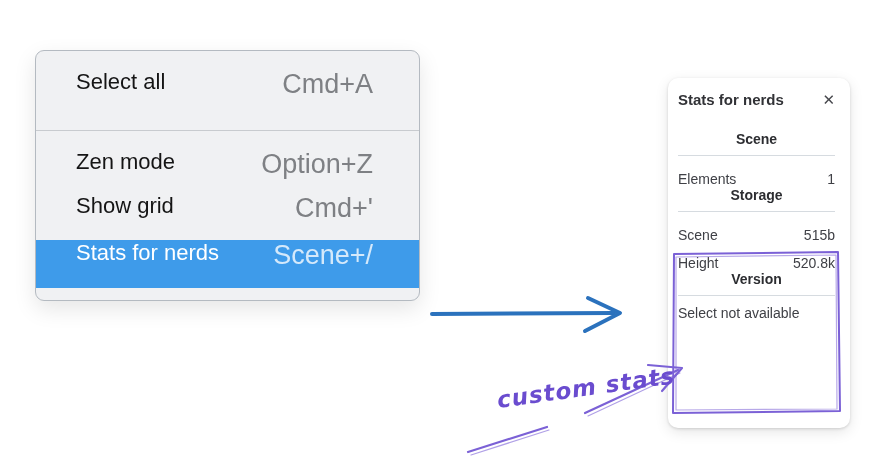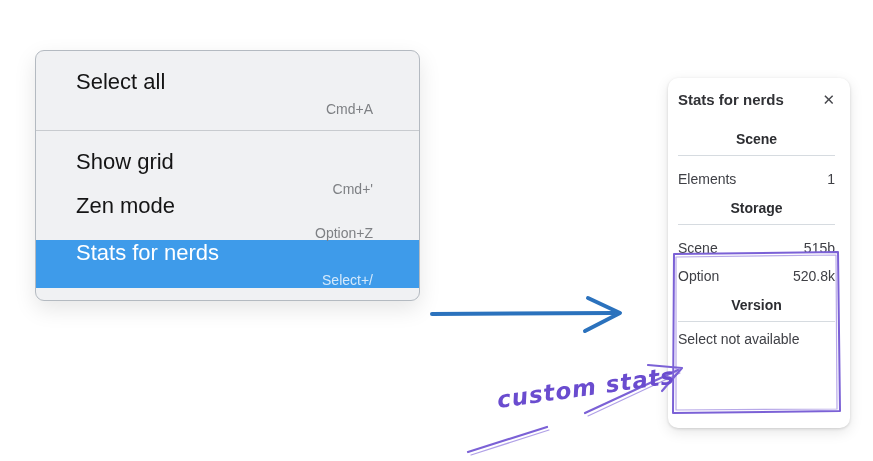--- a/index.html
+++ b/index.html
@@ -16,21 +16,21 @@
     border:1px solid #b4bac1; border-radius:9px;
     box-shadow:0 8px 22px rgba(0,0,0,0.10);
     padding:18px 0 12px; box-sizing:content-box;
     z-index:2;
   }
   .menu-row {
     height:44px; display:flex; align-items:flex-start; justify-content:space-between;
     padding:0 46px 0 40px;
     font-size:22px; color:#151515; cursor:default;
   }
-  .menu-row .shortcut { color:#7e8084; font-size:14px;margin-top:32px; }
+  .menu-row .shortcut { color:#7e8084; font-size:27px; }
   .menu-divider { height:1px; background:#c8cbcf; margin:17px 0 18px; }
   .menu-row.highlighted {
     background:#3e9bea; color:#ffffff; height:48px; margin-top:3px;
   }
   .menu-row.highlighted .shortcut { color:rgba(255,255,255,0.78); }
 
   
   .stats-panel {
     position:absolute; left:668px; top:78px; width:182px; height:350px;
     background:#ffffff; border-radius:10px; box-sizing:border-box;
@@ -40,21 +40,21 @@
     z-index:2;
   }
   .stats-header { display:flex; justify-content:space-between; align-items:center; height:20px; }
   .stats-title { font-weight:bold; font-size:15px; color:#313236; }
   .close-btn {
     font-size:15px; line-height:15px; color:#47484d; cursor:pointer;
     background:none; border:none; padding:0 0 0 6px; font-family:inherit;
   }
   .section-header {
     text-align:center; font-weight:bold; font-size:14px; color:#2c2d31;
-    margin-top:13px; padding-bottom:8px; border-bottom:1px solid #d6dbe0;
+    padding-bottom:8px; border-bottom:1px solid #d6dbe0;
   }
   .section-header.first { margin-top:22px; }
   .rows { margin-top:3px; }
   .stat-row { display:flex; justify-content:space-between; align-items:flex-end; height:28px; }
   .stat-row .stat-value { text-align:right; }
   .stat-note { height:30px; display:flex; align-items:center; margin-top:2px; white-space:nowrap; }
 
   
   .annotation-layer {
     position:absolute; left:0; top:0; width:873px; height:461px;
@@ -74,30 +74,30 @@
 
 <div class="menu">
   <div class="menu-row">
     <span>Select all</span>
     <span class="shortcut">Cmd+A</span>
   </div>
 
   <div class="menu-divider"></div>
 
   <div class="menu-row">
+    <span>Zen mode</span>
+    <span class="shortcut">Option+Z</span>
+  </div>
+  <div class="menu-row">
     <span>Show grid</span>
     <span class="shortcut">Cmd+'</span>
   </div>
-  <div class="menu-row">
-    <span>Zen mode</span>
-    <span class="shortcut">Option+Z</span>
-  </div>
   <div class="menu-row highlighted">
     <span>Stats for nerds</span>
-    <span class="shortcut">Select+/</span>
+    <span class="shortcut">Scene+/</span>
   </div>
 </div>
 
 <div class="stats-panel">
   <div class="stats-header">
     <span class="stats-title">Stats for nerds</span>
     <button class="close-btn">✕</button>
   </div>
 
   <div class="section-header first">Scene</div>
@@ -108,21 +108,21 @@
     </div>
   </div>
 
   <div class="section-header">Storage</div>
   <div class="rows">
     <div class="stat-row">
       <span class="stat-label">Scene</span>
       <span class="stat-value">515b</span>
     </div>
     <div class="stat-row">
-      <span class="stat-label">Option</span>
+      <span class="stat-label">Height</span>
       <span class="stat-value">520.8k</span>
     </div>
   </div>
 
   <div class="section-header">Version</div>
   <div class="stat-note">Select not available</div>
 </div>
 
 <svg class="annotation-layer" width="873" height="461" viewBox="0 0 873 461" xmlns="http://www.w3.org/2000/svg">
 

